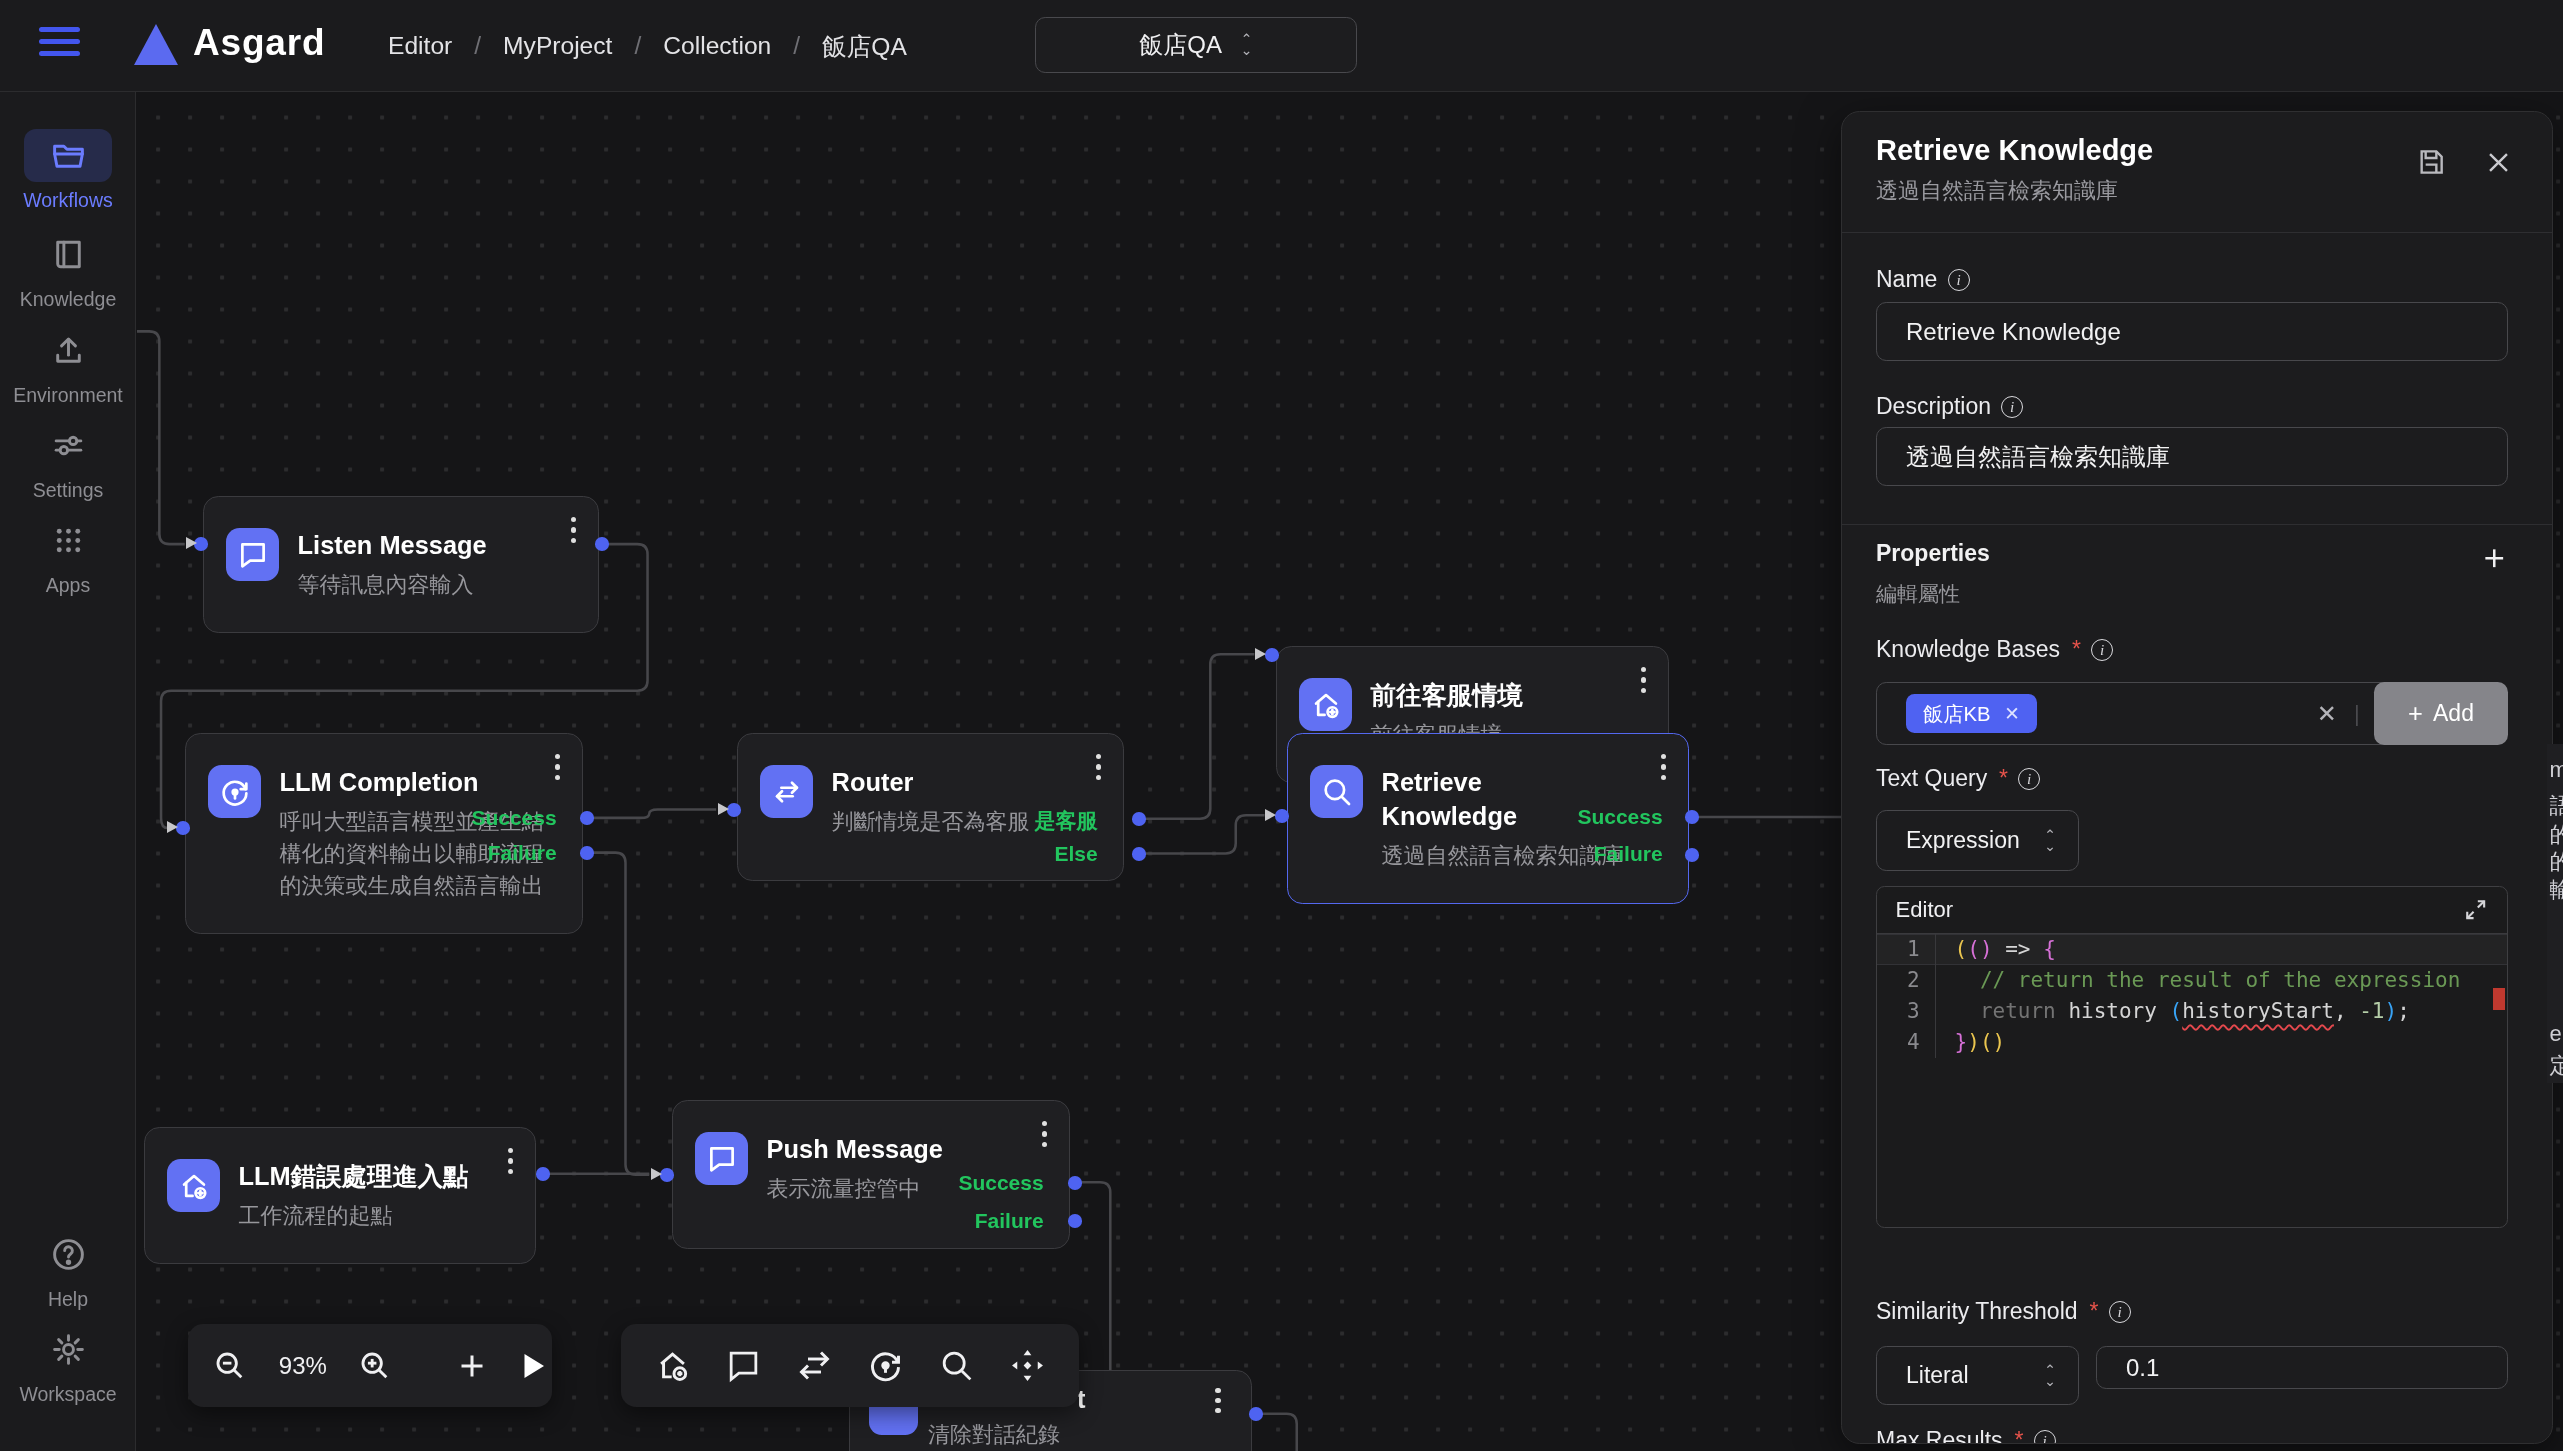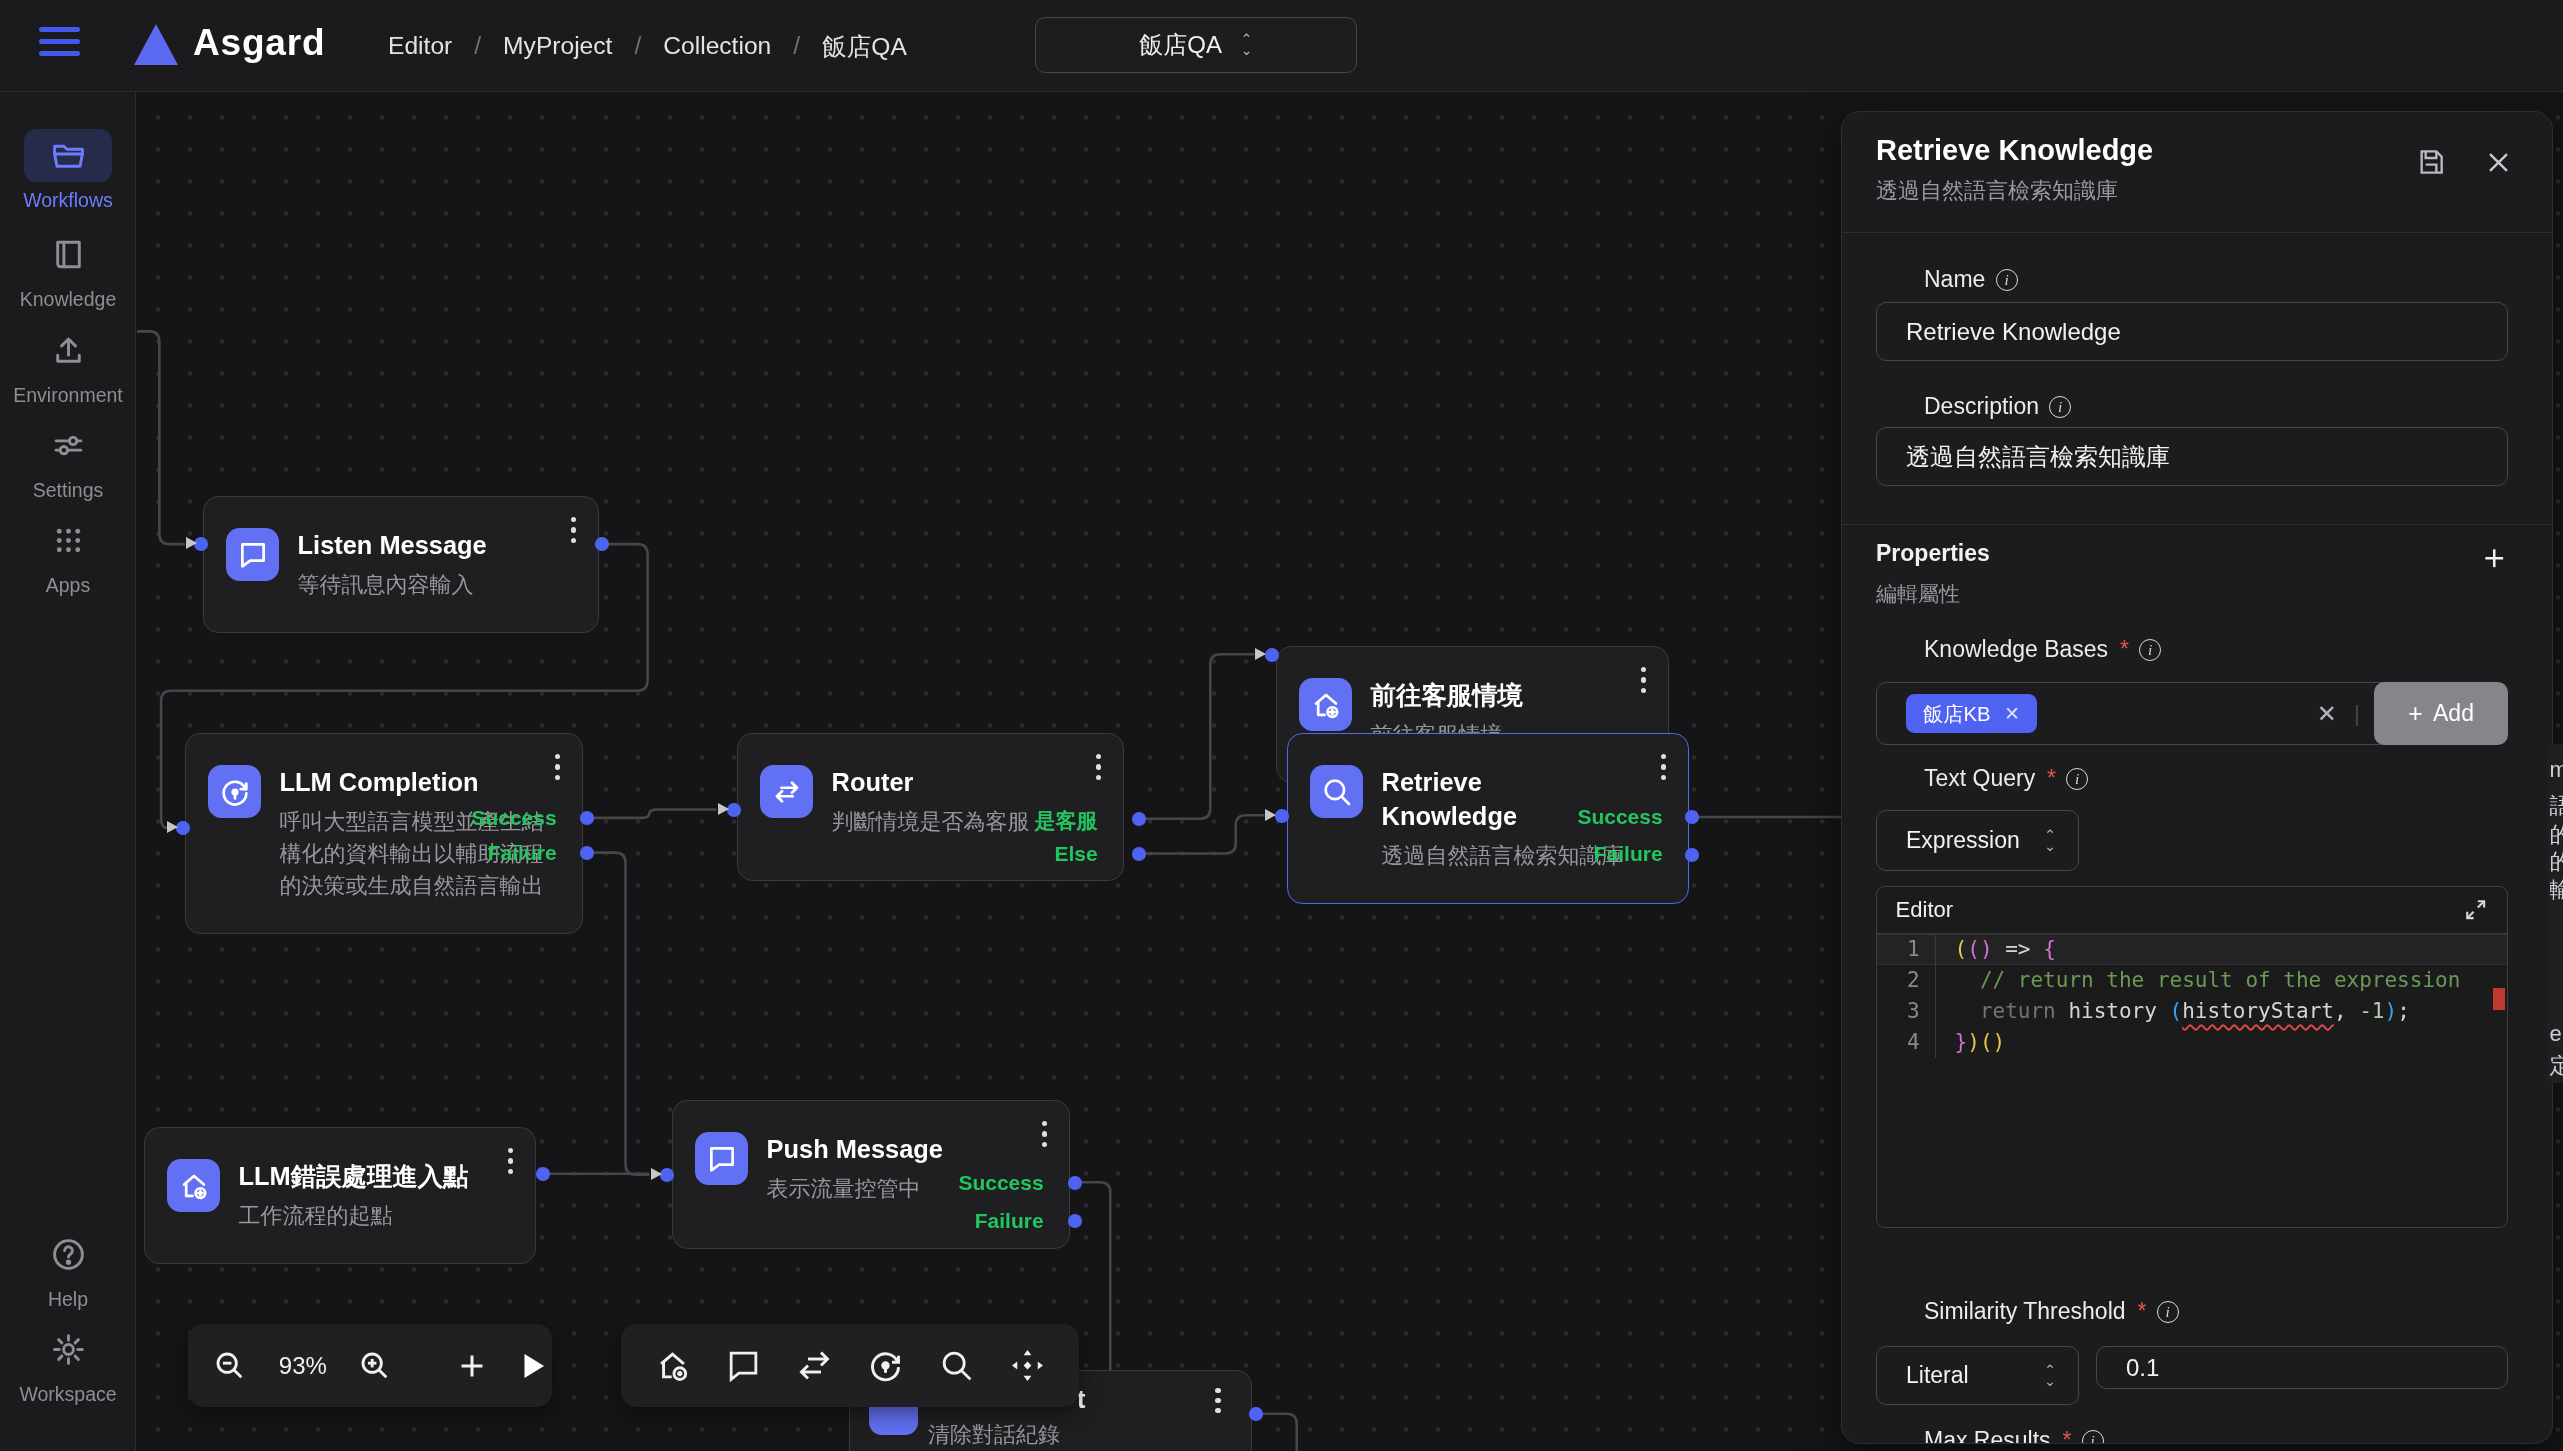--- a/index.html
+++ b/index.html
@@ -70,21 +70,21 @@
   #partial-node .kebab { top:17px; right:30.5px; }
 
   
   #panel { position:absolute; left:1841px; top:111px; width:712px; height:1333px;
     background:#1c1c1e; border:1.7px solid #2f2f31; border-radius:18.6px; z-index:20; overflow:hidden;
     box-shadow:0 12px 42px rgba(0,0,0,.5); }
   .p-abs { position:absolute; }
   #panel-title { left:34px; top:22px; font-size:29px; font-weight:700; color:#fff; }
   #panel-subtitle { left:34px; top:64px; font-size:22px; color:#9a9aa0; }
   .p-divider { left:0; width:712px; height:0; border-top:1.7px solid #2e2e31; }
-  .field-label { font-size:23px; color:#ececef; display:flex; align-items:center; gap:10.2px;margin-left:48px; }
+  .field-label { font-size:23px; color:#ececef; display:flex; align-items:center; gap:10.2px; }
   .req { color:#e5534b; font-size:23px; margin-left:1.7px; }
   .info { width:22px; height:22px; border-radius:50%; border:1.7px solid #d8d8dc; color:#d8d8dc;
     font-size:15.3px; font-style:italic; font-family:"Liberation Serif", serif;
     display:inline-flex; align-items:center; justify-content:center; }
   .tbox { border:1.7px solid #48484c; border-radius:10.2px; background:#1c1c1e; display:flex; align-items:center;
     font-size:24px; color:#f2f2f3; padding:0 29px; }
   .selbox { border:1.7px solid #48484c; border-radius:10.2px; display:flex; align-items:center; justify-content:space-between; padding:0 22px 0 29px; font-size:23px; color:#f2f2f3; cursor:pointer; }
   #kb-tag { background:#4f62f2; border-radius:8.5px; height:39px; display:flex; align-items:center; gap:13.6px; padding:0 17px; font-size:20.3px; color:#fff; }
   #kb-tag .tagx { font-size:18.6px; color:#dfe3ff; cursor:pointer; }
   #kb-controls { display:flex; align-items:center; gap:17px; color:#b4b4b9; font-size:22px; }

